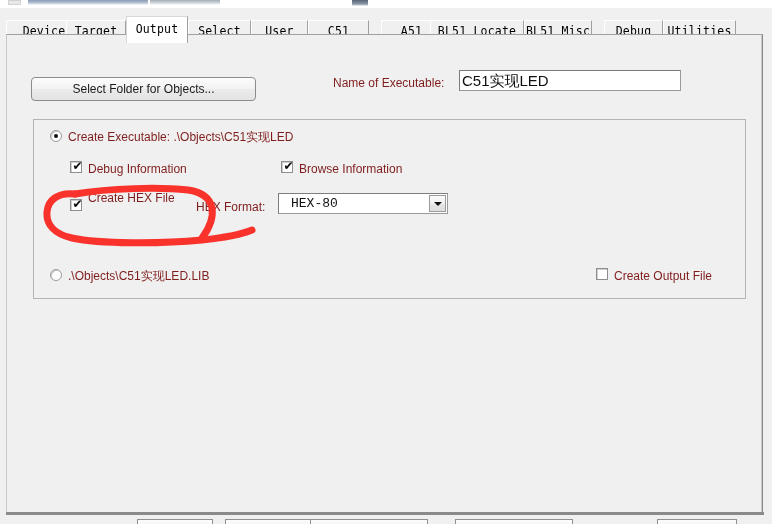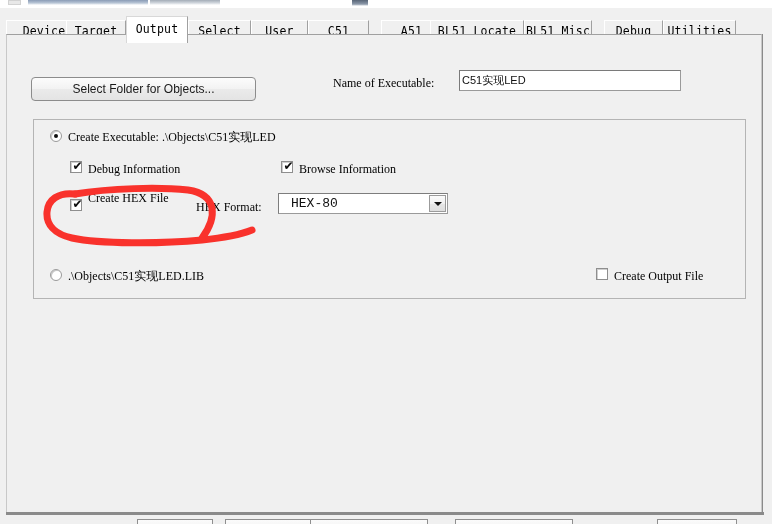--- a/index.html
+++ b/index.html
@@ -132,37 +132,37 @@
     text-align: center;
     line-height: 22px;
     white-space: nowrap;
     cursor: default;
     margin-top: 8px;
   }
 
   
   .lbl {
     position: absolute;
-    font-family: Liberation Serif, serif;
+    font-family: Liberation Sans, sans-serif;
     font-size: 12px;
-    color: #000000;
+    color: #7f1d1d;
     white-space: nowrap;
     line-height: 14px;
   }
 
   
   .win-input {
     position: absolute;
     box-sizing: border-box;
     background: #ffffff;
     border: 1px solid #9a9a9a;
     border-top-color: #7a7a7a;
     border-left-color: #7a7a7a;
     font-family: "Liberation Sans", sans-serif;
-    font-size: 11px;
+    font-size: 15px;
     color: #101010;
     padding: 0 2px;
     line-height: 19px;
     white-space: nowrap;
     overflow: hidden;
   }
 
   
   .groupbox {
     position: absolute;

